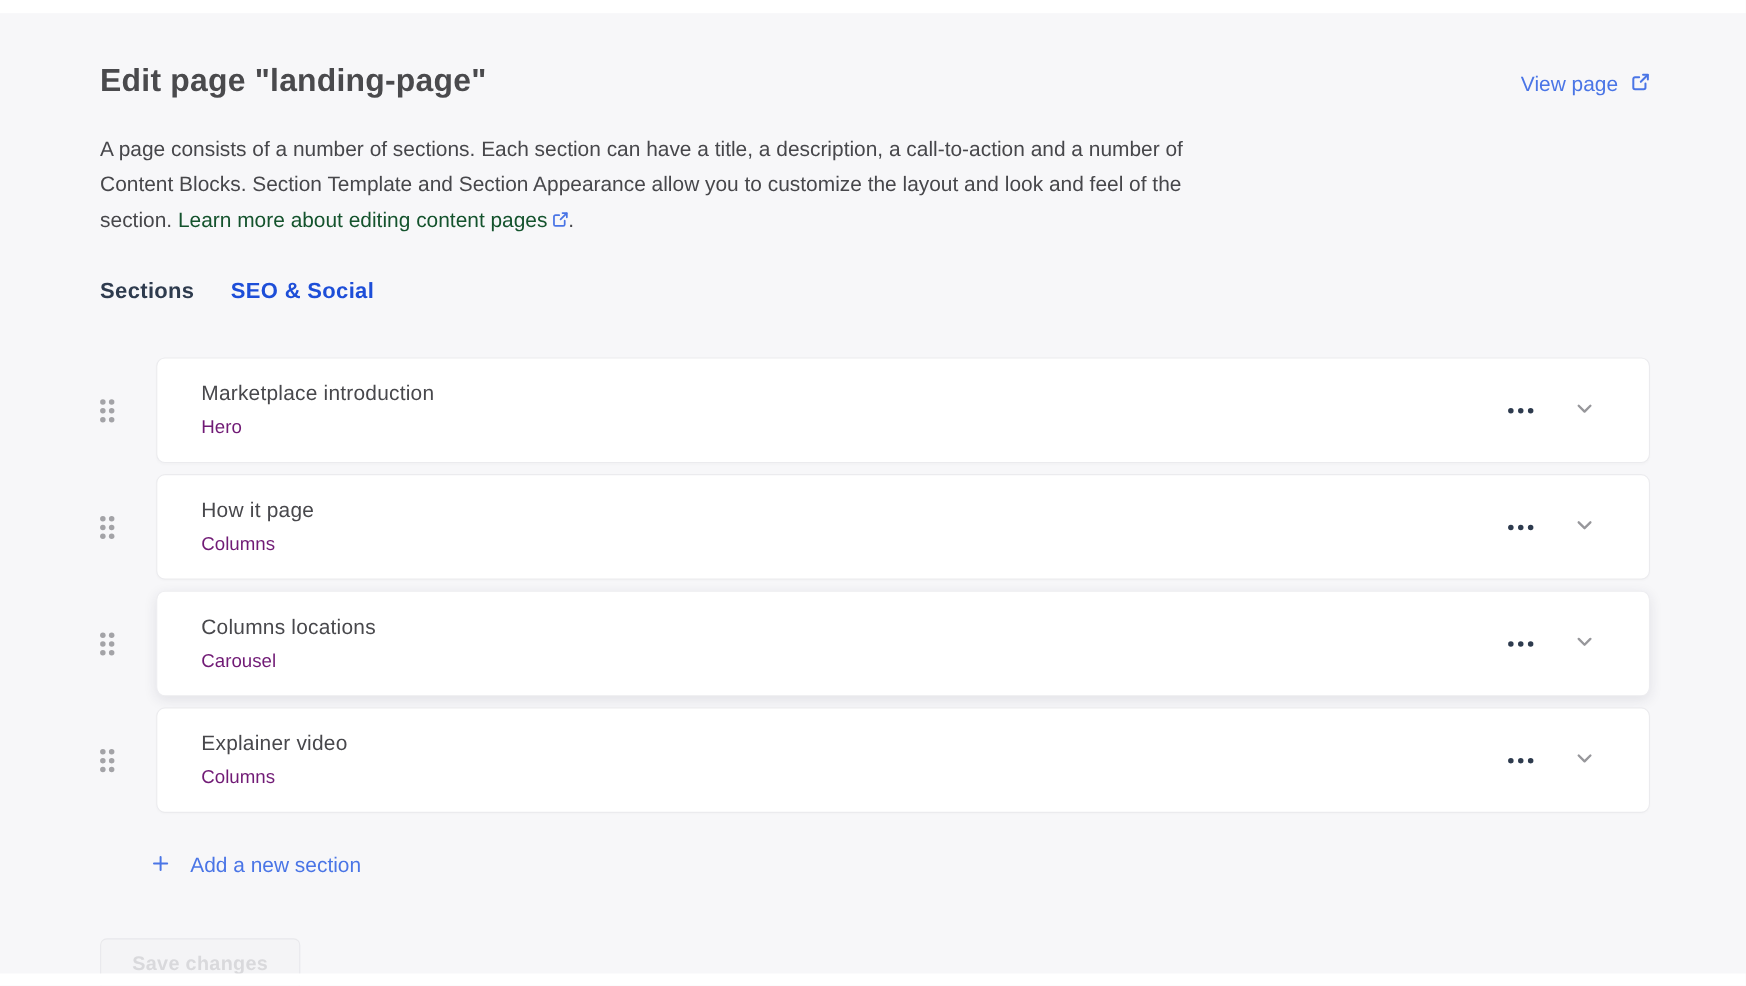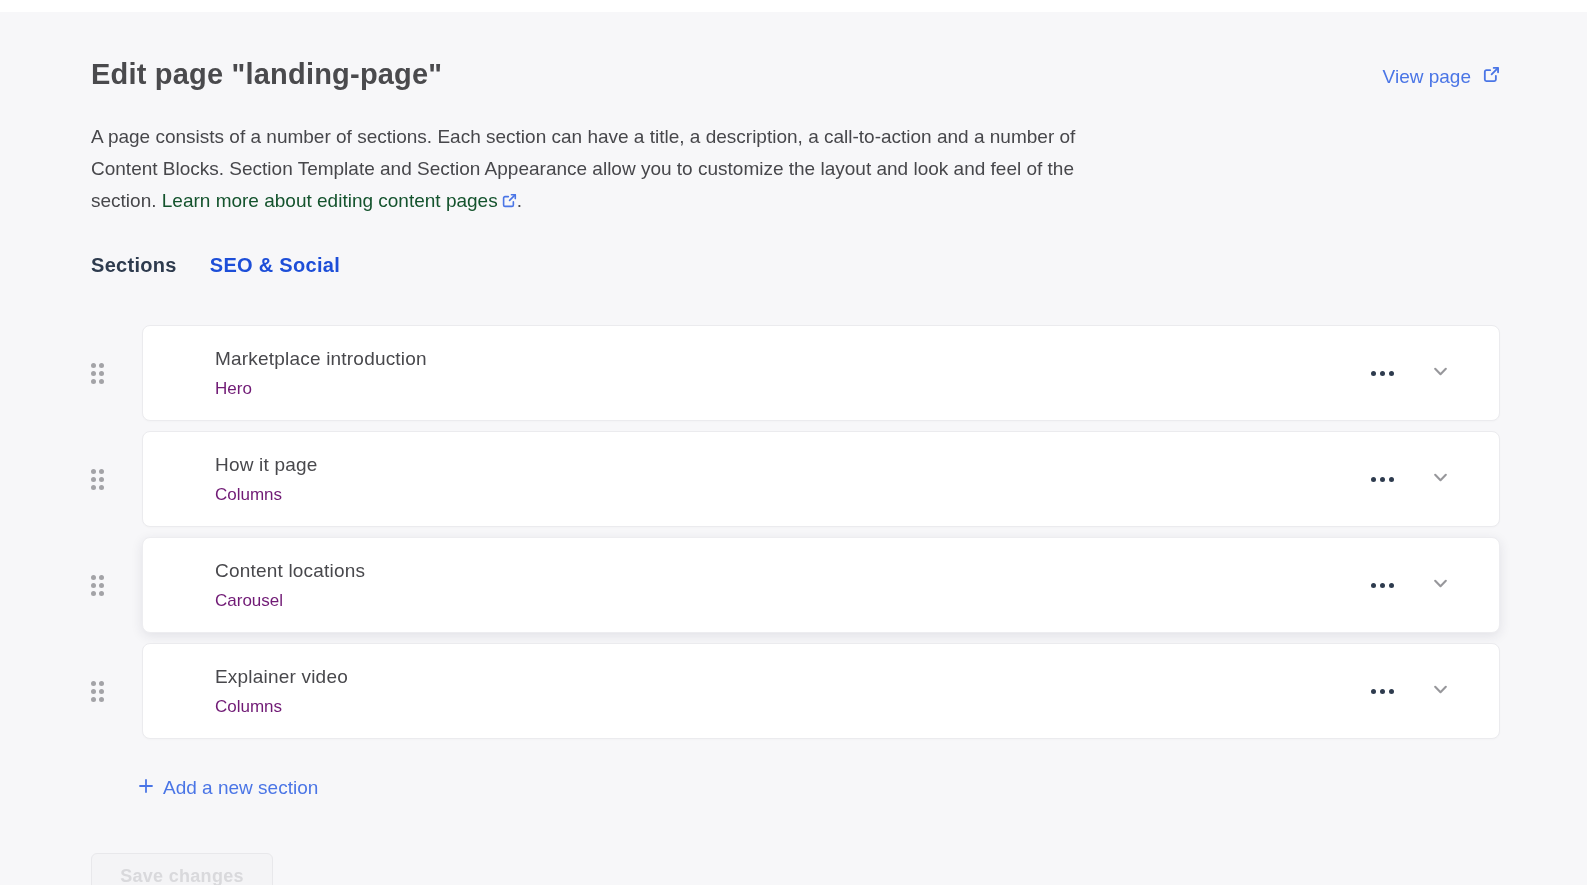--- a/index.html
+++ b/index.html
@@ -108,21 +108,21 @@
     display: flex;
     align-items: center;
     justify-content: space-between;
     padding: 0 46px 0 40px;
     box-shadow: 0 1px 2px rgba(0,0,0,0.02);
   }
   .card.elevated {
     border-color: #ededf0;
     box-shadow: 0 3px 12px rgba(40,40,70,0.10);
   }
-  .card-texts { display: flex; flex-direction: column; gap: 9px; margin-left: 32px; }
+  .card-texts { display: flex; flex-direction: column; gap: 9px; }
   .card-title {
     font-size: 19px;
     color: #48484c;
     letter-spacing: 0.2px;
   }
   .card-subtitle {
     font-size: 17px;
     color: #701a75;
   }
   .card-actions {
@@ -144,21 +144,21 @@
   .chevron-btn {
     background: none; border: none;
     cursor: pointer;
     display: flex; align-items: center;
     padding: 4px;
   }
   
   .add-section {
     display: inline-flex;
     align-items: center;
-    gap: 9px;
+    gap: 19px;
     margin: 28px 0 0 47px;
     font-size: 19px;
     color: #4a75e6;
     text-decoration: none;
     cursor: pointer;
   }
   
   .save-btn {
     display: block;
     margin-top: 54px;
@@ -280,21 +280,21 @@
           <span></span>
             <span></span>
             <span></span>
             <span></span>
             <span></span>
             <span></span>
         </div>
       </div>
       <div class="card elevated">
         <div class="card-texts">
-          <div class="card-title">Content locations</div>
+          <div class="card-title">Columns locations</div>
           <div class="card-subtitle">Carousel</div>
         </div>
         <div class="card-actions">
           <button class="menu-btn">
             <span></span>
               <span></span>
               <span></span>
           </button>
           <button class="chevron-btn">
             <span>

